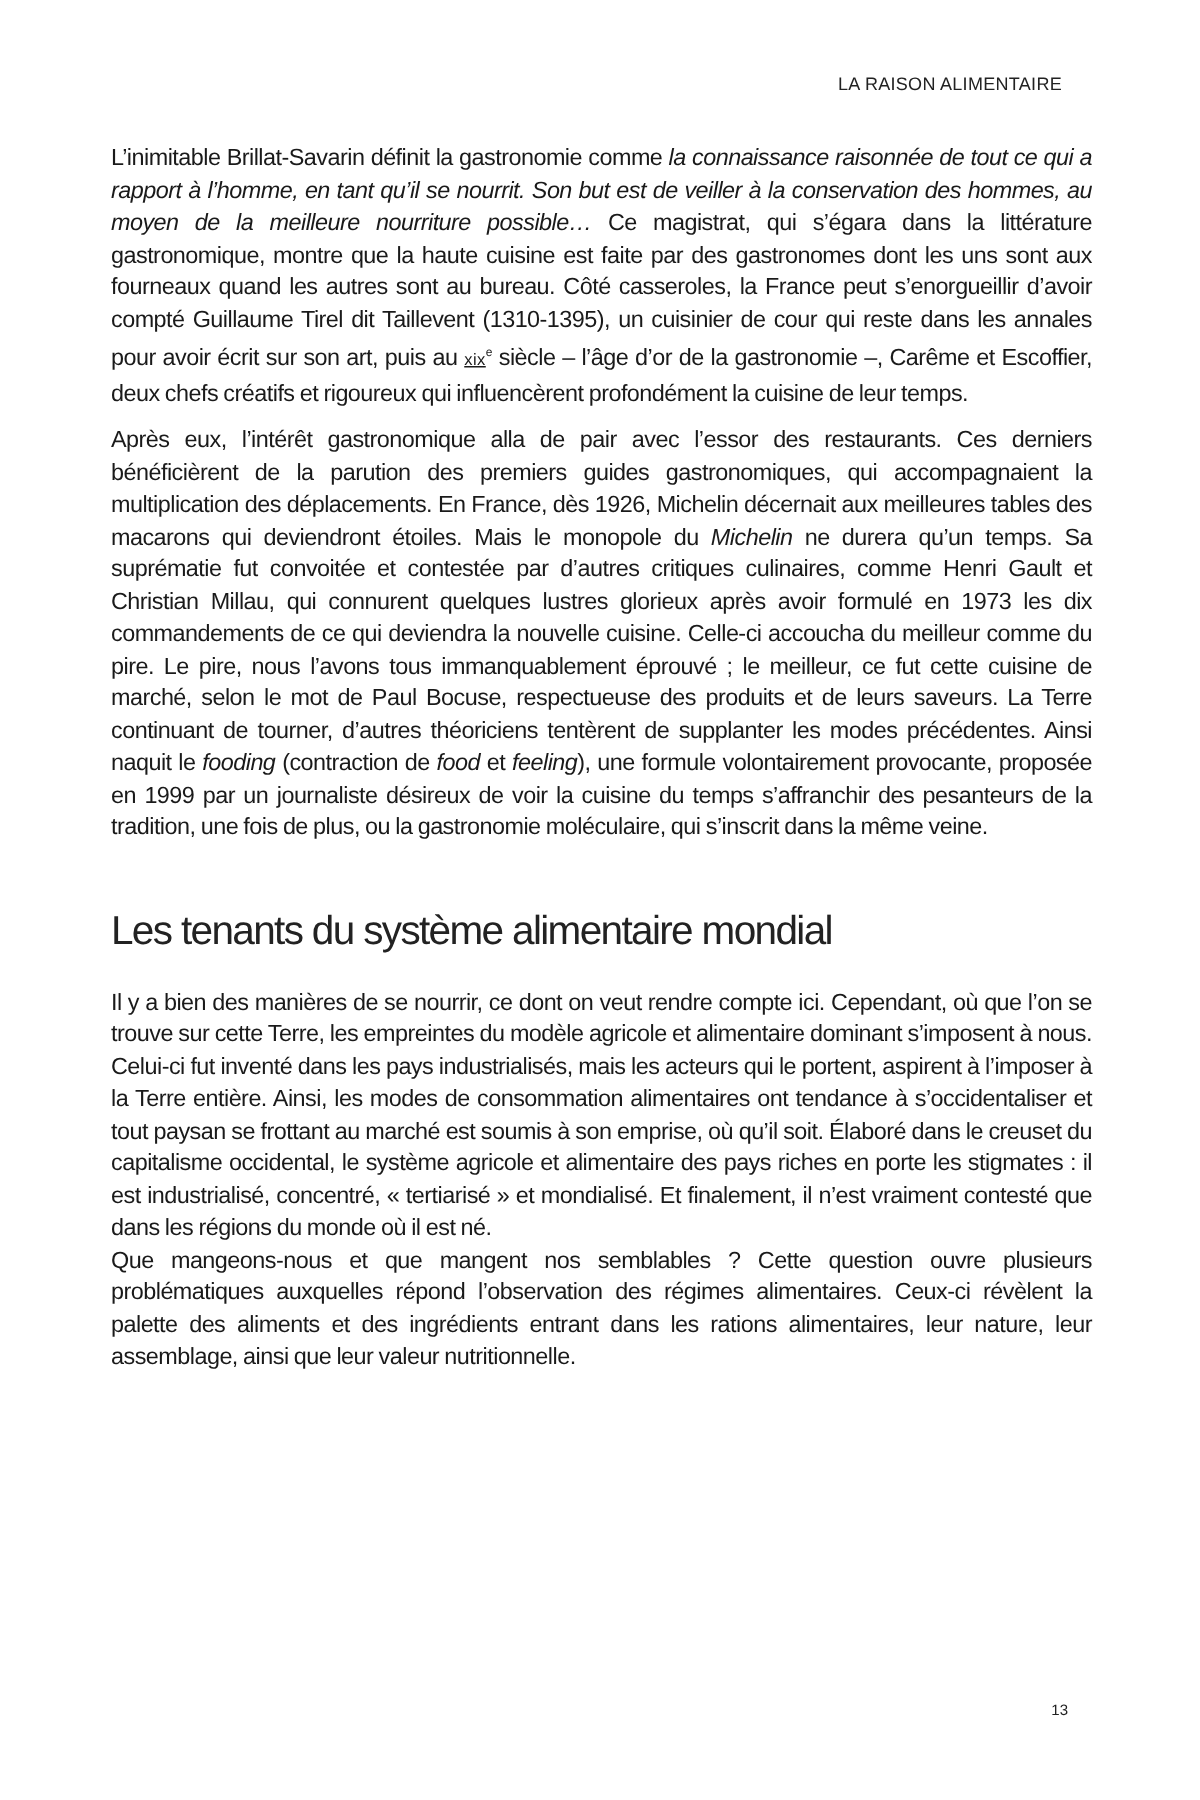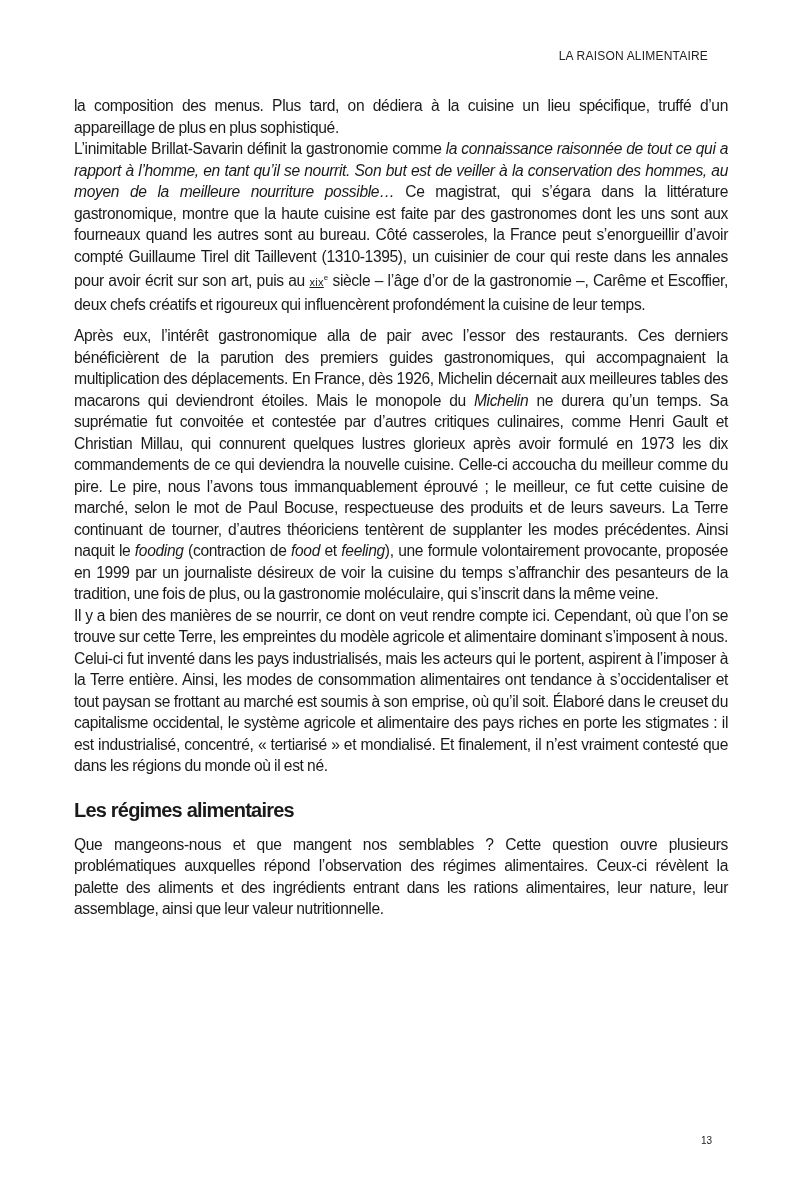--- a/index.html
+++ b/index.html
@@ -37,28 +37,27 @@
   }
   .sc { font-size: 11px; letter-spacing: 0.3px; text-decoration: underline; }
   sup { font-size: 8px; }
 </style>
 </head>
 <body>
 
 <div class="running-head">LA RAISON ALIMENTAIRE</div>
 
 <div class="page">
-  <p>la composition des menus. Plus tard, on dédiera à la cuisine un lieu spécifique, truffé d’un appareillage de plus en plus sophistiqué.</p>
 
 
   <p><span>L’inimitable Brillat-Savarin définit la gastronomie comme </span><em>la connaissance raisonnée de tout ce qui a rapport à l’homme, en tant qu’il se nourrit. Son but est de veiller à la conservation des hommes, au moyen de la meilleure nourriture possible…</em><span> Ce magistrat, qui s’égara dans la littérature gastronomique, montre que la haute cuisine est faite par des gastronomes dont les uns sont aux fourneaux quand les autres sont au bureau. Côté casseroles, la France peut s’enorgueillir d’avoir compté Guillaume Tirel dit Taillevent (1310-1395), un cuisinier de cour qui reste dans les annales pour avoir écrit sur son art, puis au </span><span class="sc">xix</span><sup>e</sup><span> siècle – l’âge d’or de la gastronomie –, Carême et Escoffier, deux chefs créatifs et rigoureux qui influencèrent profondément la cuisine de leur temps.</span></p>
 
   <p class="p-gap"><span>Après eux, l’intérêt gastronomique alla de pair avec l’essor des restaurants. Ces derniers bénéficièrent de la parution des premiers guides gastronomiques, qui accompagnaient la multiplication des déplacements. En France, dès 1926, Michelin décernait aux meilleures tables des macarons qui deviendront étoiles. Mais le monopole du </span><em>Michelin</em><span> ne durera qu’un temps. Sa suprématie fut convoitée et contestée par d’autres critiques culinaires, comme Henri Gault et Christian Millau, qui connurent quelques lustres glorieux après avoir formulé en 1973 les dix commandements de ce qui deviendra la nouvelle cuisine. Celle-ci accoucha du meilleur comme du pire. Le pire, nous l’avons tous immanquablement éprouvé ; le meilleur, ce fut cette cuisine de marché, selon le mot de Paul Bocuse, respectueuse des produits et de leurs saveurs. La Terre continuant de tourner, d’autres théoriciens tentèrent de supplanter les modes précédentes. Ainsi naquit le </span><em>fooding</em><span> (contraction de </span><em>food</em><span> et </span><em>feeling</em><span>), une formule volontairement provocante, proposée en 1999 par un journaliste désireux de voir la cuisine du temps s’affranchir des pesanteurs de la tradition, une fois de plus, ou la gastronomie moléculaire, qui s’inscrit dans la même veine.</span></p>
 
+  <div class="section-title">Les tenants du système alimentaire mondial</div>
 
   <p>Il y a bien des manières de se nourrir, ce dont on veut rendre compte ici. Cependant, où que l’on se trouve sur cette Terre, les empreintes du modèle agricole et alimentaire dominant s’imposent à nous. Celui-ci fut inventé dans les pays industrialisés, mais les acteurs qui le portent, aspirent à l’imposer à la Terre entière. Ainsi, les modes de consommation alimentaires ont tendance à s’occidentaliser et tout paysan se frottant au marché est soumis à son emprise, où qu’il soit. Élaboré dans le creuset du capitalisme occidental, le système agricole et alimentaire des pays riches en porte les stigmates : il est industrialisé, concentré, « tertiarisé » et mondialisé. Et finalement, il n’est vraiment contesté que dans les régions du monde où il est né.</p>
 
-  <div class="h2">Les régimes alimentaires</div>
 
   <p>Que mangeons-nous et que mangent nos semblables ? Cette question ouvre plusieurs problématiques auxquelles répond l’observation des régimes alimentaires. Ceux-ci révèlent la palette des aliments et des ingrédients entrant dans les rations alimentaires, leur nature, leur assemblage, ainsi que leur valeur nutritionnelle.</p>
 </div>
 
 <div class="folio">13</div>
 
 </body></html>

